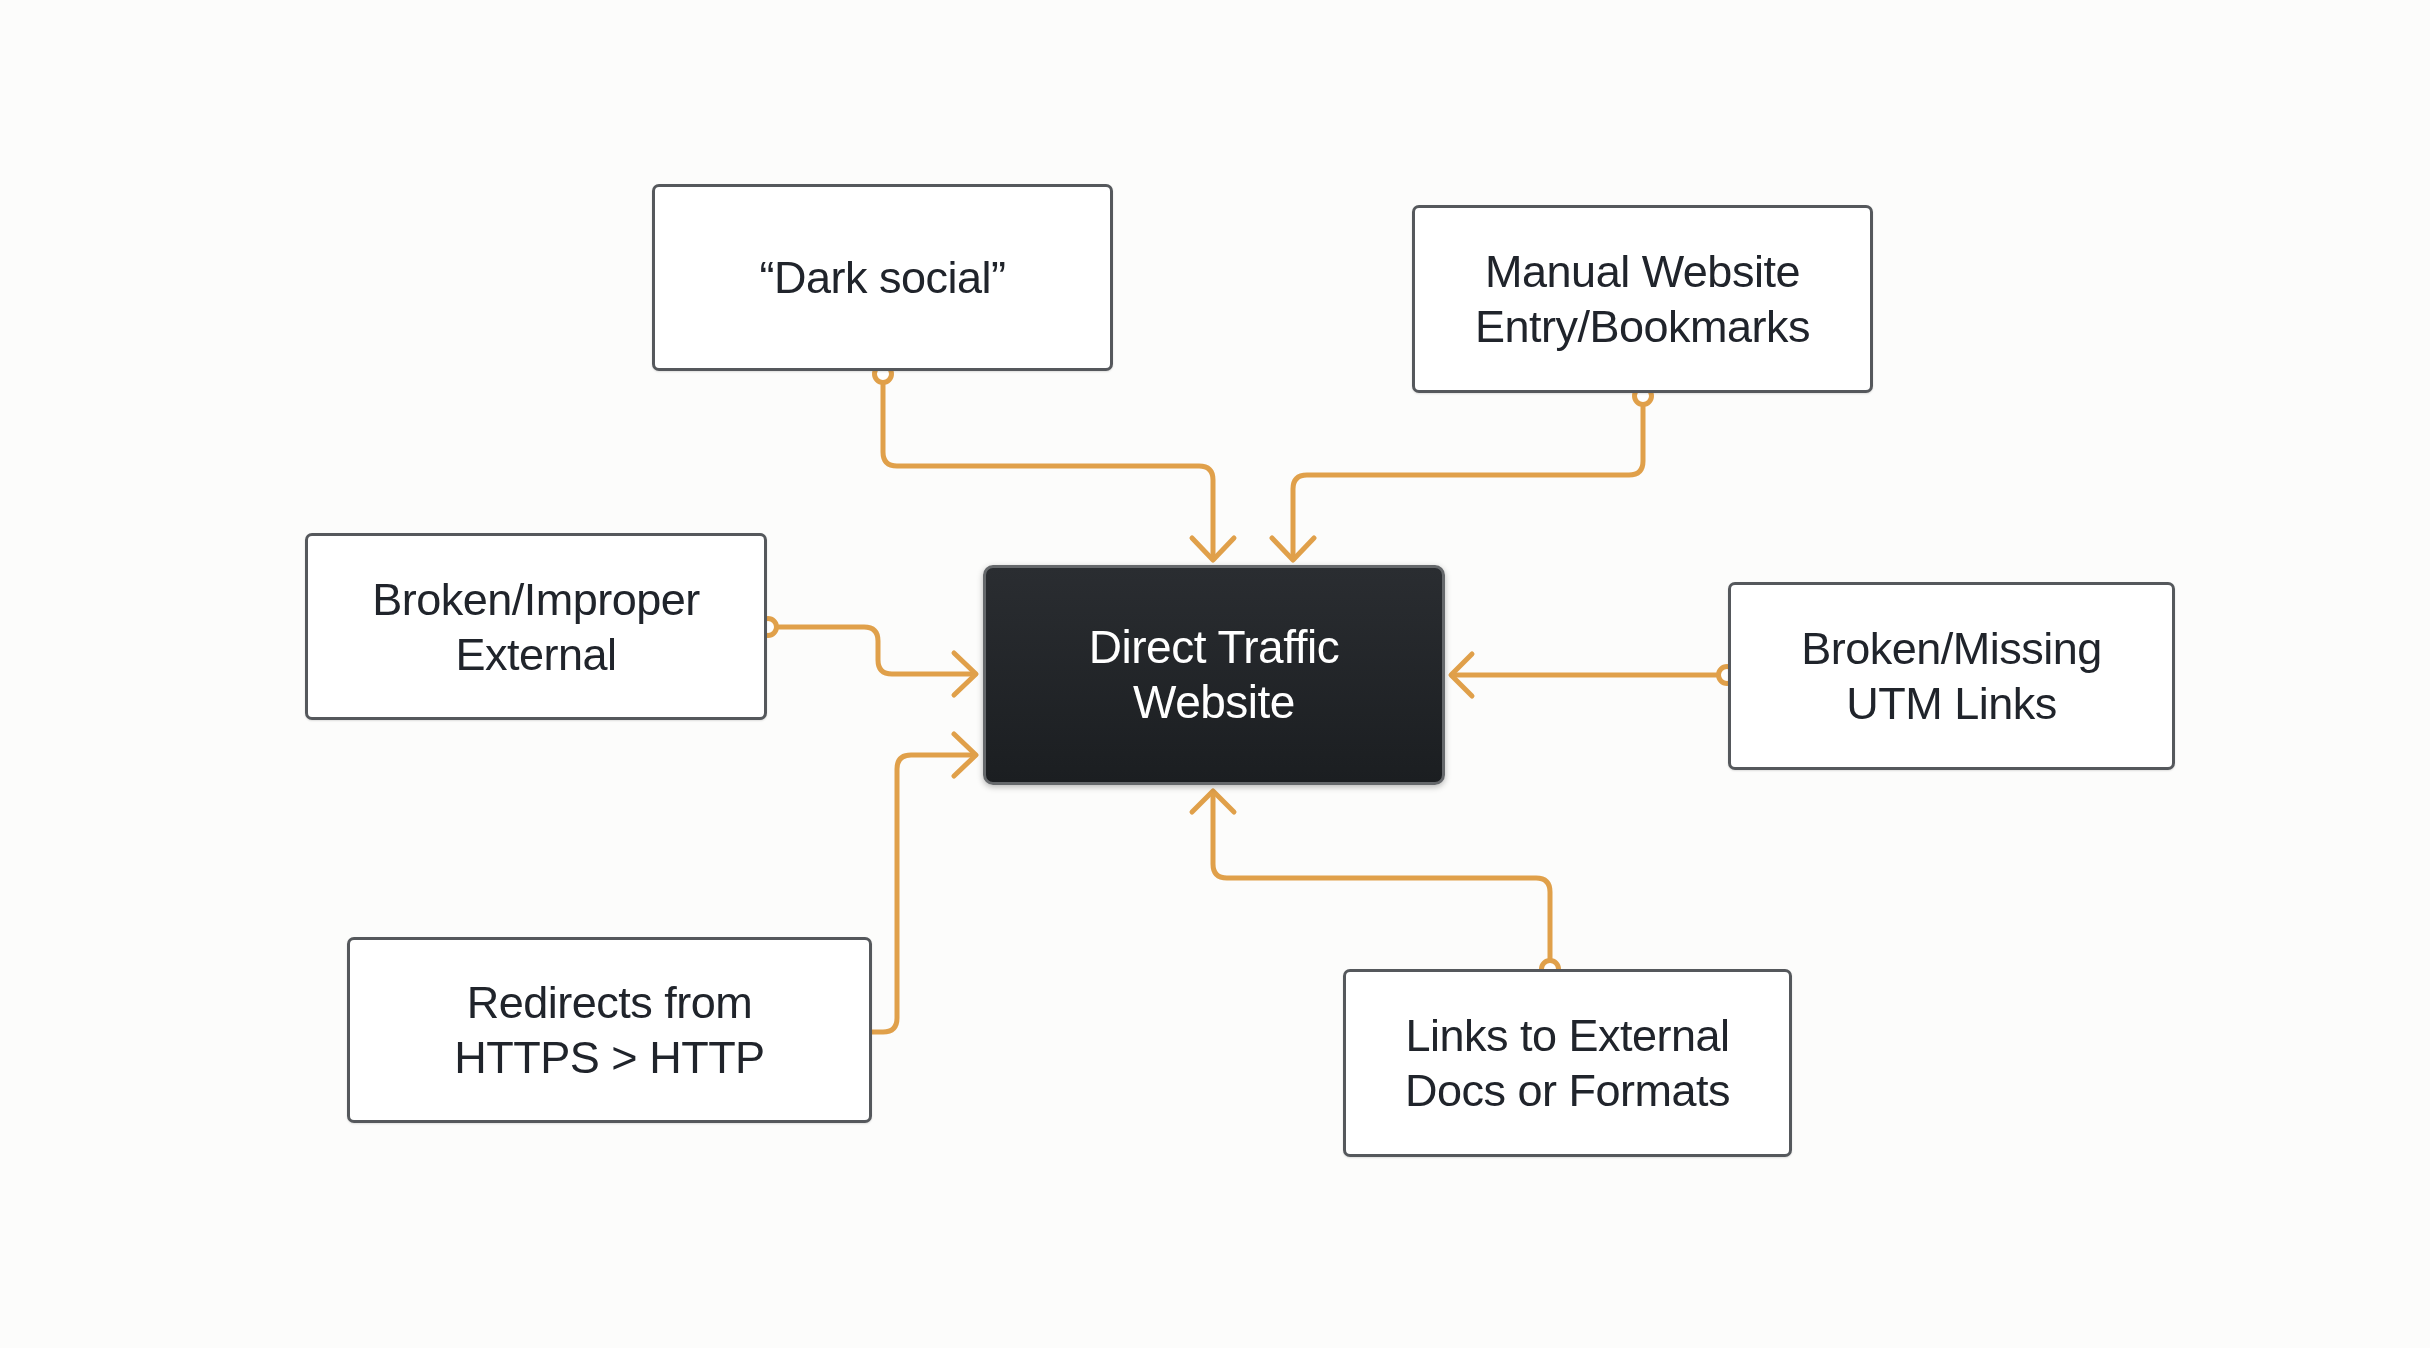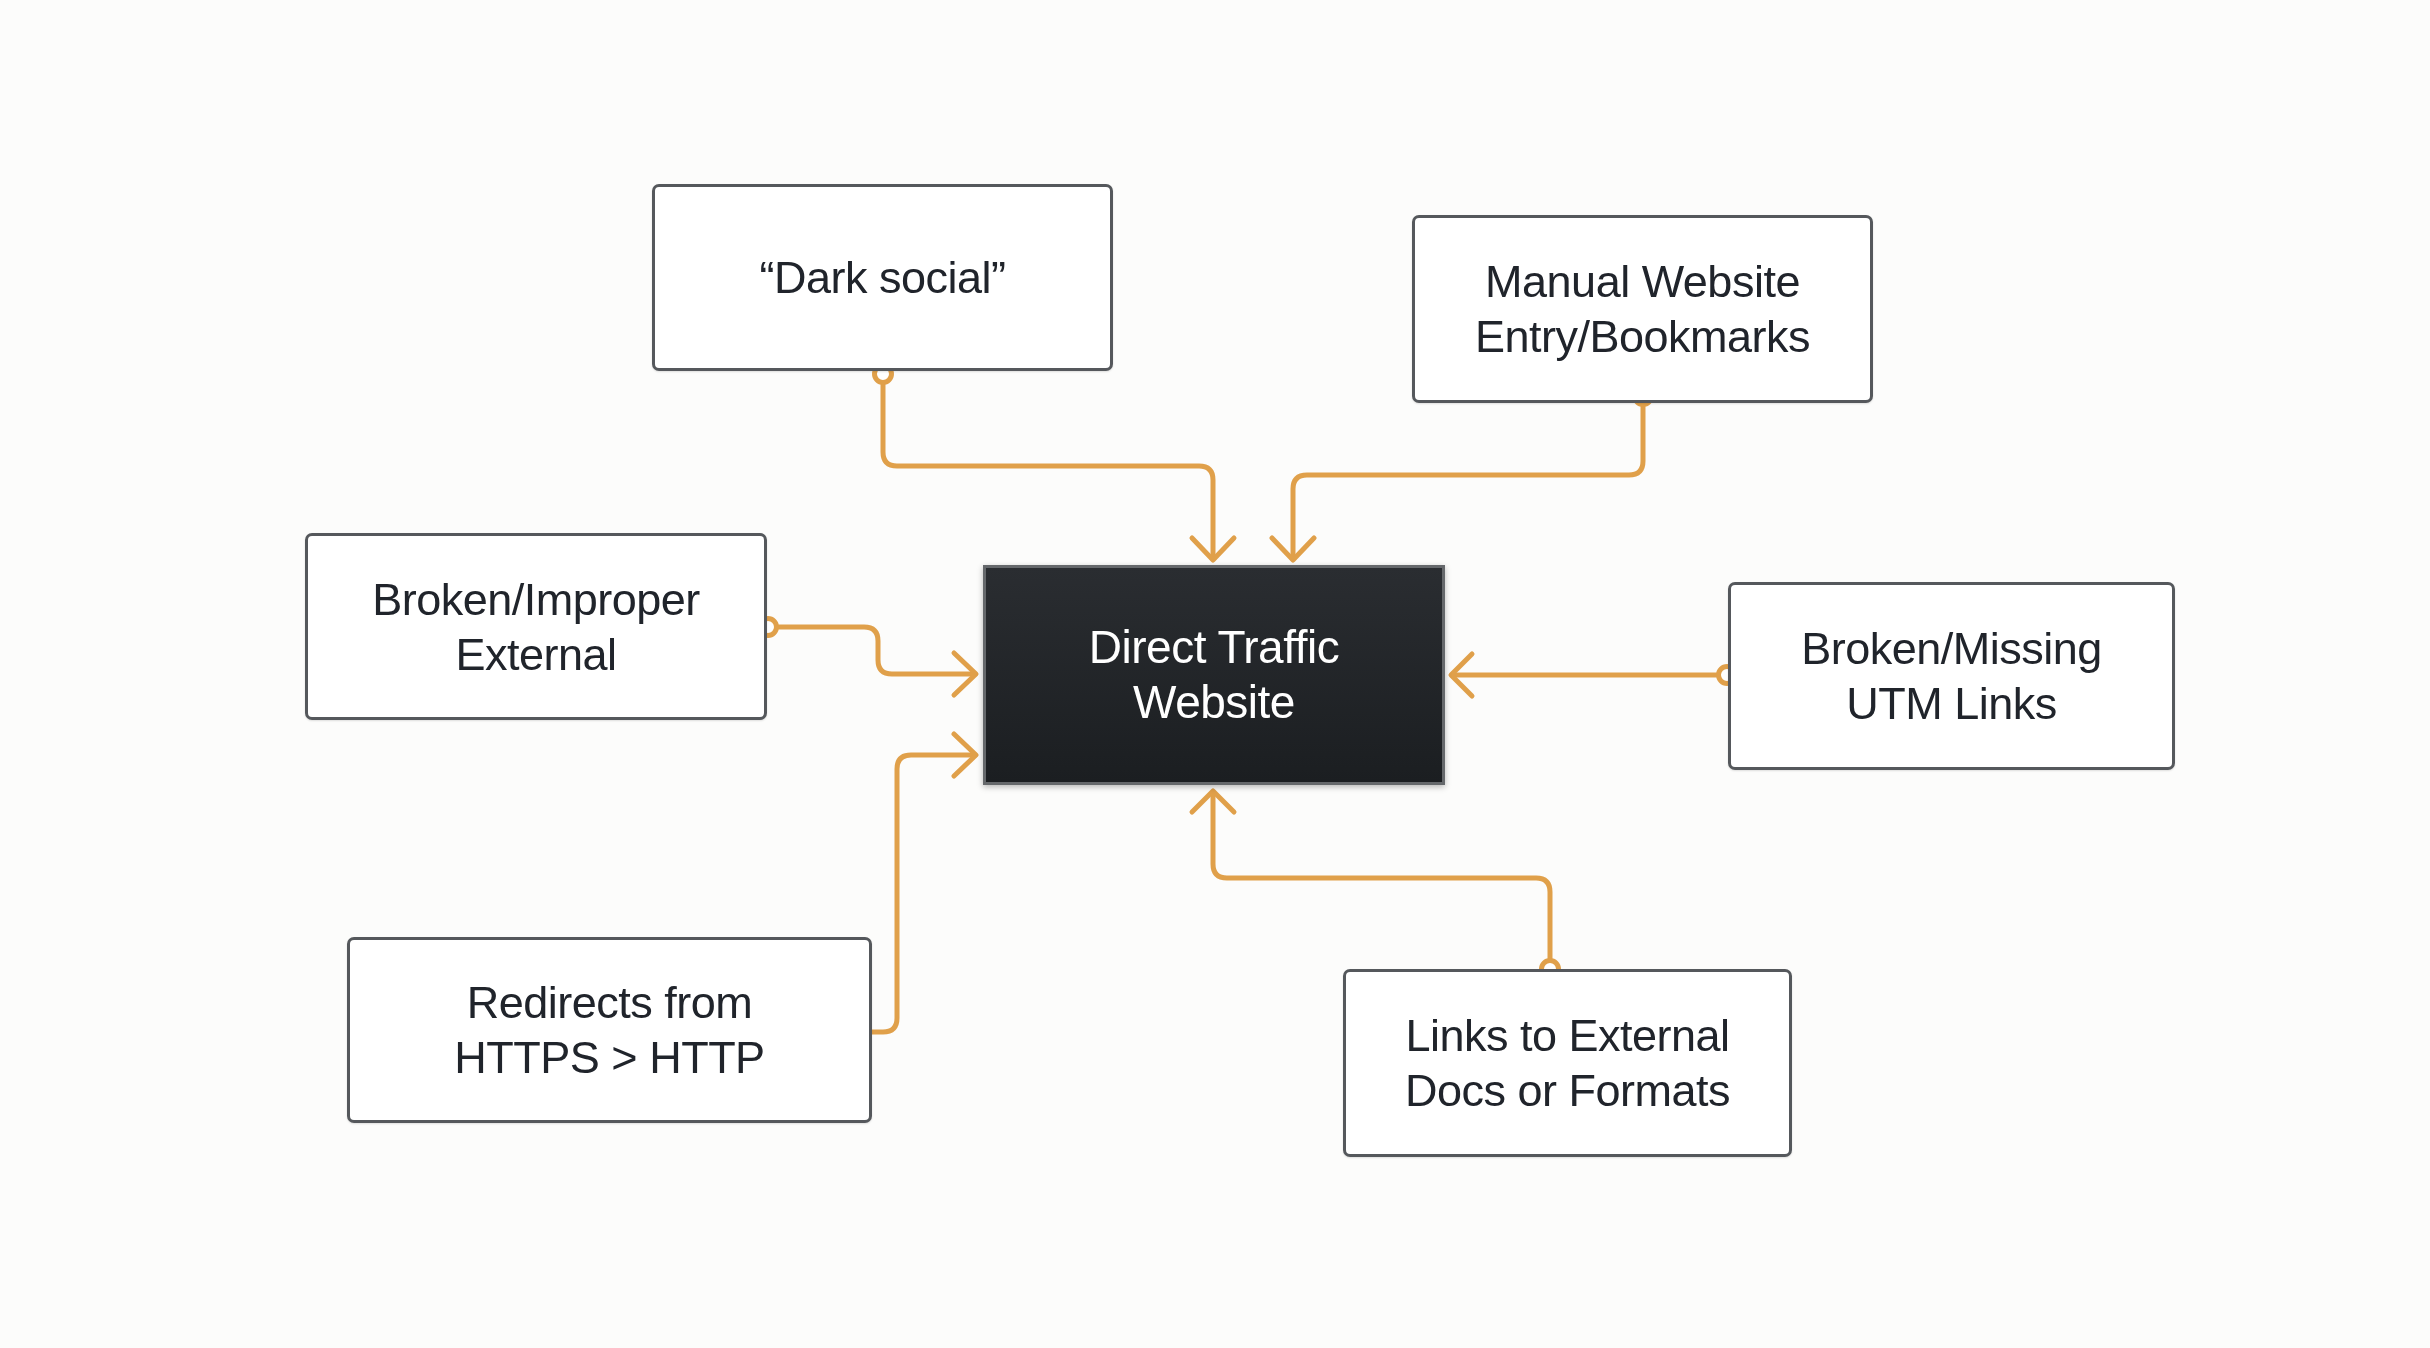--- a/index.html
+++ b/index.html
@@ -33,21 +33,21 @@
     border:3px solid var(--node-border);
     border-radius:7px;
     color:var(--node-text);
     font-size:45px;font-weight:500;letter-spacing:-0.5px;line-height:55px;
     text-align:center;
     box-shadow:0 1px 2px rgba(0,0,0,0.12);
   }
   .node.center{
     background:linear-gradient(180deg,var(--center-bg-top),var(--center-bg-bottom));
     border:3px solid var(--center-border);
-    border-radius:0;
+    border-radius:10px;
     color:var(--center-text);
     font-size:46px;
     box-shadow:0 2px 6px rgba(0,0,0,0.28);
   }
   .node .line{display:block;}
 </style>
 </head>
 <body>
 
 <div class="canvas">
@@ -88,21 +88,21 @@
       <path class="wire" d="M 1550 958 L 1550 892 Q 1550 878 1536 878 L 1227 878 Q 1213 878 1213 864 L 1213 792"></path>
       <path class="arrowhead" d="M 1192 812 L 1213 791 L 1234 812"></path>
       <circle class="origin-dot" cx="1550" cy="969" r="8.5"></circle>
     </g>
   </svg>
 
   <div class="node" style="left:652px;top:184px;width:461px;height:187px;">
     <span class="line">“Dark social”</span>
   </div>
 
-  <div class="node" style="left:1412px;top:215px;width:461px;height:188px;">
+  <div class="node" style="left:1412px;top:205px;width:461px;height:188px;">
     <span class="line">Manual Website</span>
     <span class="line">Entry/Bookmarks</span>
   </div>
 
   <div class="node" style="left:305px;top:533px;width:462px;height:187px;">
     <span class="line">Broken/Improper</span>
     <span class="line">External</span>
   </div>
 
   <div class="node" style="left:347px;top:937px;width:525px;height:186px;">

